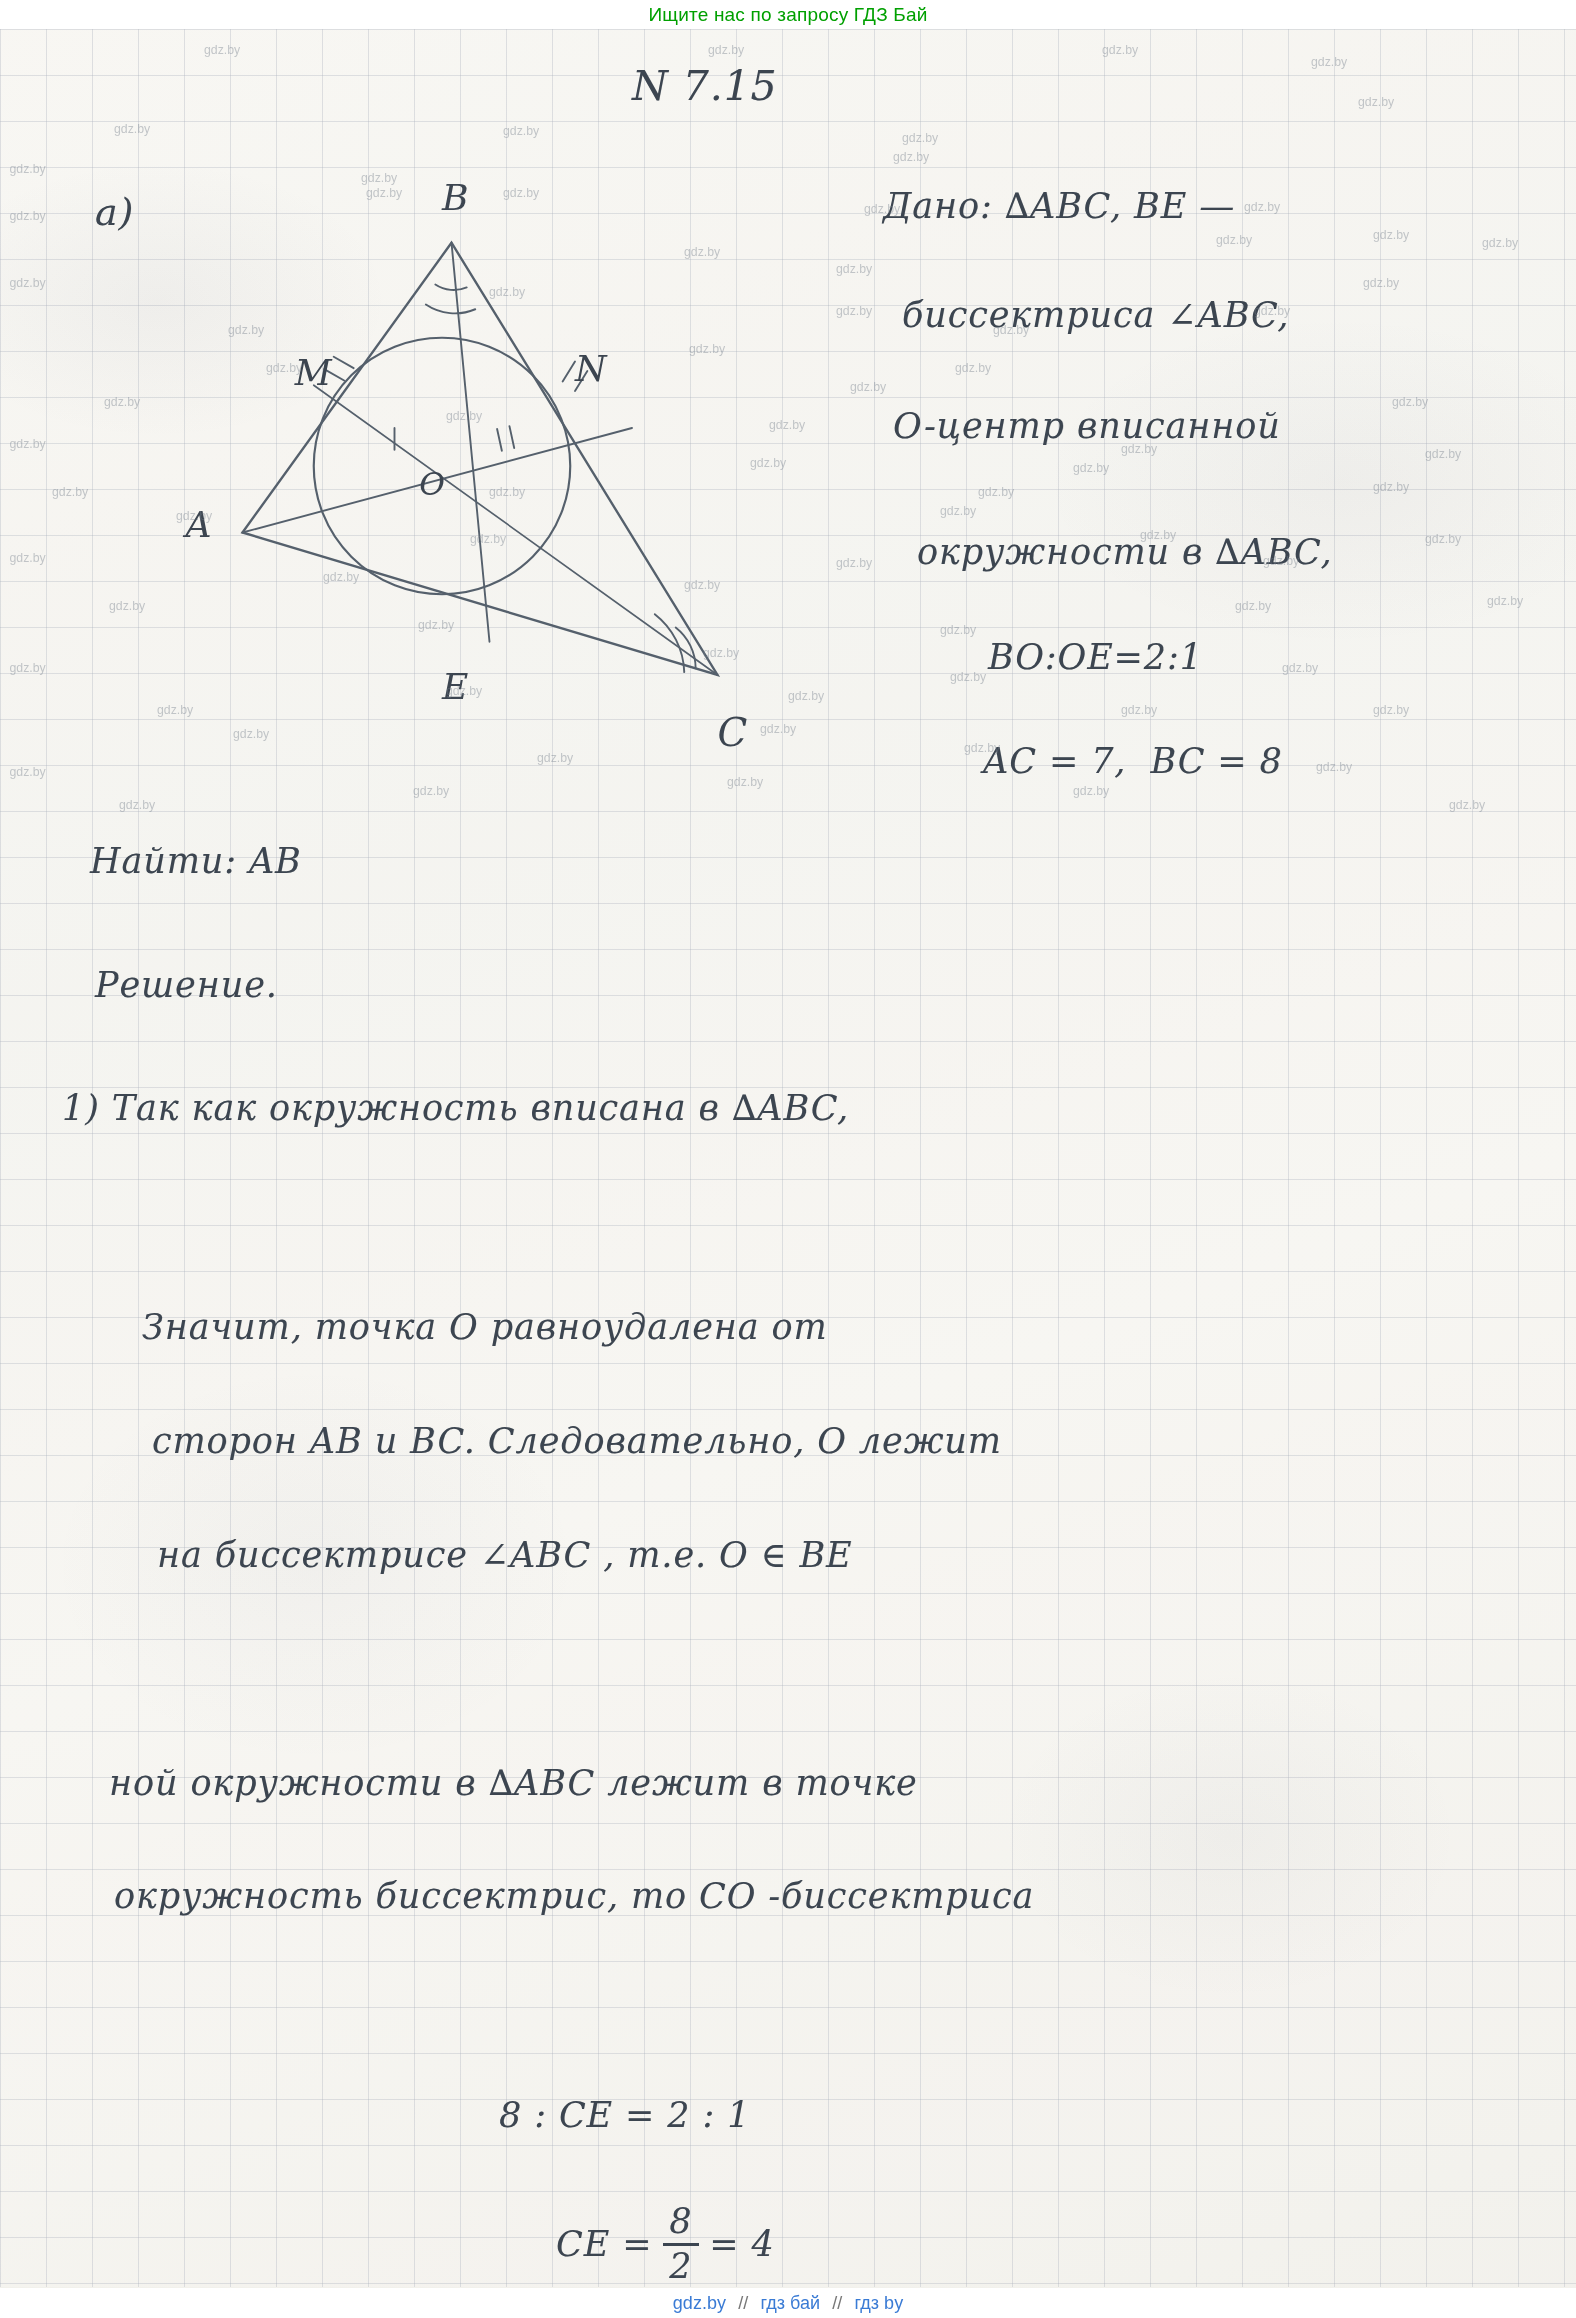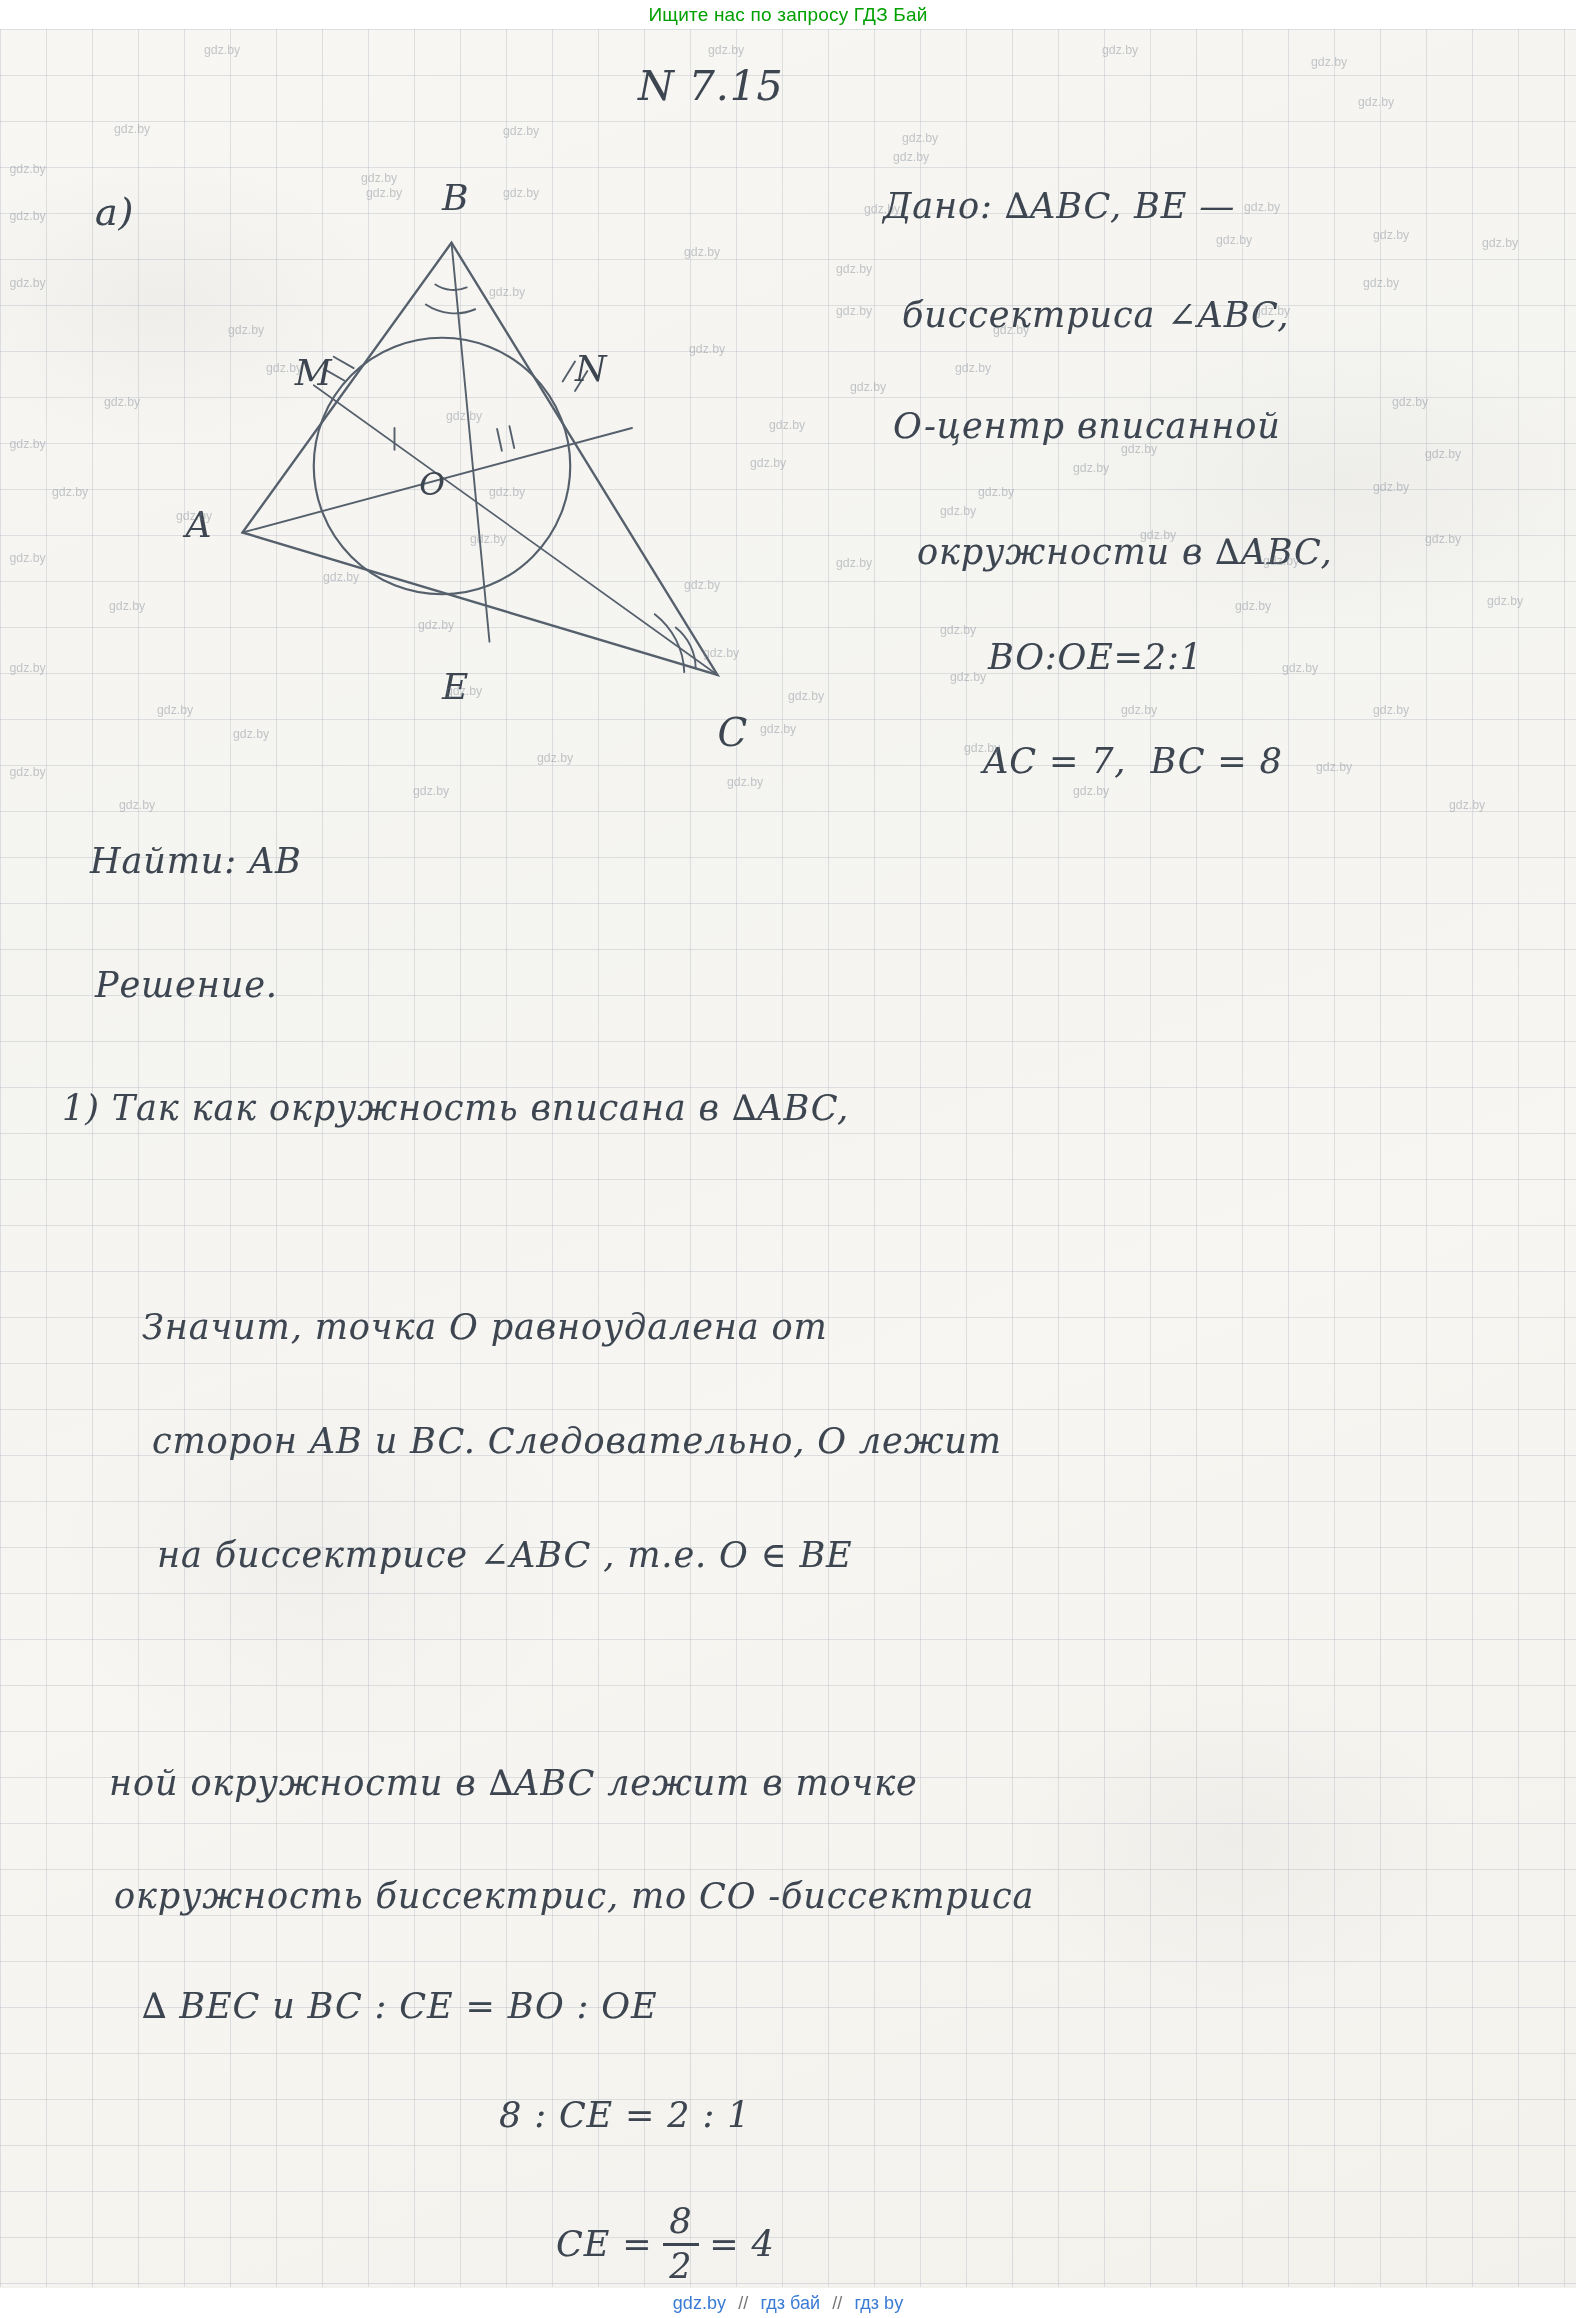--- a/index.html
+++ b/index.html
@@ -122,21 +122,21 @@
 <body>
 
 <div class="page">
 
   <div class="top-banner">
     <div class="top-banner-text">Ищите нас по запросу ГДЗ Бай</div>
   </div>
 
   <div class="sheet">
 
-    <div class="hw" style="left:632px; top:33px; font-size:41px;margin-left:6px;">N 7.15</div>
+    <div class="hw" style="left:632px; top:33px; font-size:41px;">N 7.15</div>
 
     <div class="hw hw-lg" style="left:95px; top:161px; font-size:38px;">a)</div>
 
     <div class="figure">
       <svg width="703" height="627" viewBox="0 0 1480 1320" xmlns="http://www.w3.org/2000/svg">
         <g fill="none" stroke="#55606c" stroke-width="4" stroke-linecap="round">
 
           <path d="M180 780 L620 170 L1180 1080 Z" stroke-width="5"></path>
 
           <circle cx="600" cy="640" r="270" stroke-width="4.5"></circle>
@@ -186,21 +186,20 @@
 
     <div class="hw hw-lg" style="left:95px; top:936px;">Решение.</div>
 
     <div class="hw hw-lg" style="left:62px; top:1059px;">1) Так как окружность вписана в ∆ABC,</div>
     <div class="hw hw-lg" style="left:142px; top:1278px;">Значит, точка O равноудалена от</div>
     <div class="hw hw-lg" style="left:152px; top:1392px;">сторон AB и BC. Следовательно, O лежит</div>
     <div class="hw hw-lg" style="left:157px; top:1506px;">на биссектрисе ∠ABC , т.е. O ∈ BE</div>
 
     <div class="hw hw-lg" style="left:109px; top:1734px;">ной окружности в ∆ABC лежит в точке</div>
     <div class="hw hw-lg" style="left:114px; top:1847px;">окружность биссектрис, то CO -биссектриса</div>
-    <div class="hw hw-lg" style="left:142px; top:1957px;">∆ BEC и BC : CE = BO : OE</div>
     <div class="hw hw-lg" style="left:499px; top:2066px;">8 : CE = 2 : 1</div>
 
     <div style="position:absolute; left:556px; top:2175px; display:flex; align-items:center; gap:10.4px; z-index:11;">
       <span class="hw hw-lg" style="position:static;">CE =</span>
       <span style="display:inline-flex; flex-direction:column; align-items:center;">
         <span class="hw hw-lg" style="position:static; line-height:1;">8</span>
         <span style="display:block; width:36px; height:2.4px; background:#3c4550; margin:3.8px 0;"></span>
         <span class="hw hw-lg" style="position:static; line-height:1;">2</span>
       </span>
       <span class="hw hw-lg" style="position:static;">= 4</span>

